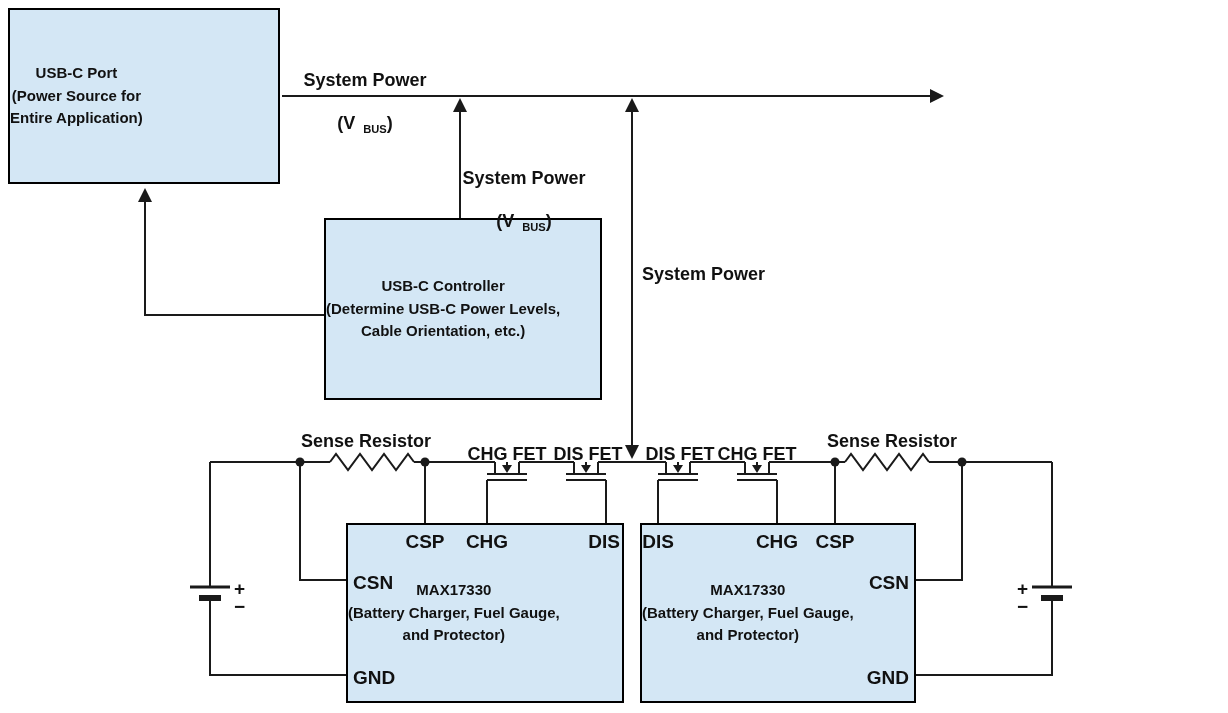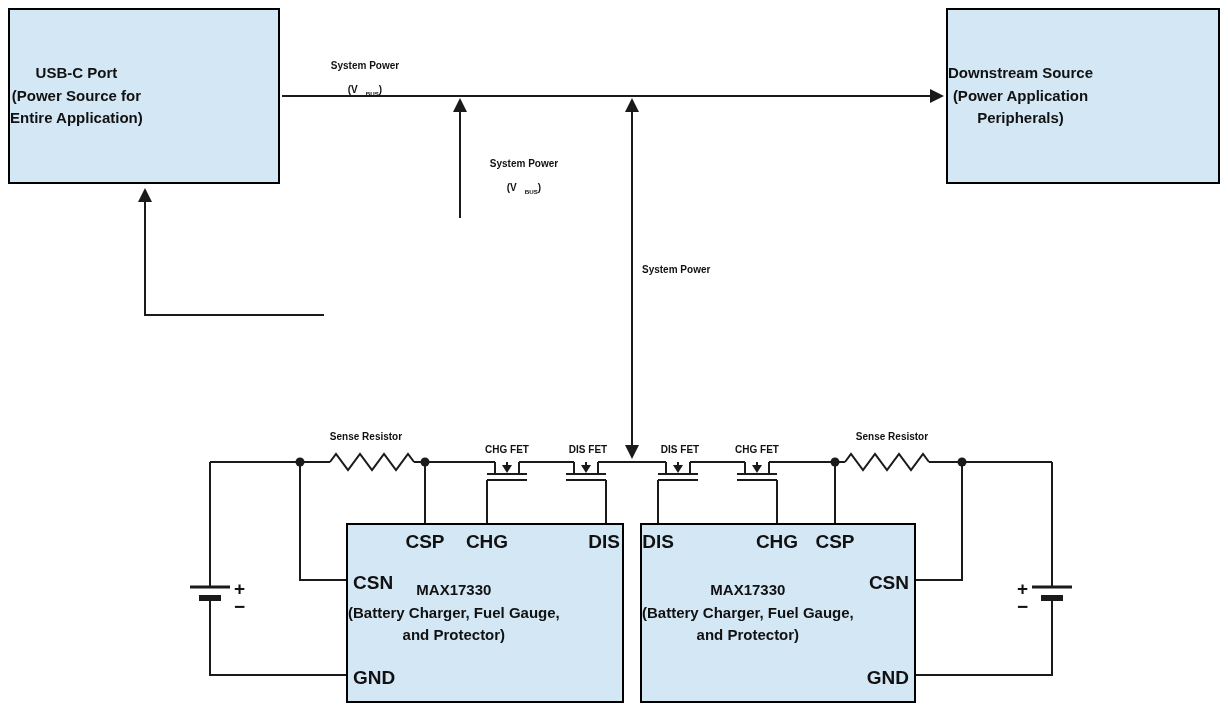--- a/index.html
+++ b/index.html
@@ -8,21 +8,21 @@
   .canvas { position:relative; width:1228px; height:713px; background:#fff; overflow:hidden; }
   .wires { position:absolute; left:0; top:0; z-index:1; }
   .wire { fill:none; stroke:var(--line,#1a1a1a); stroke-width:2; }
   .solid { fill:var(--line,#1a1a1a); stroke:none; }
   .dotj { fill:var(--line,#1a1a1a); }
   .plate-pos { stroke:var(--line,#1a1a1a); stroke-width:3; fill:none; }
   .plate-neg { stroke:var(--line,#1a1a1a); stroke-width:6; fill:none; }
   .box { position:absolute; z-index:2; background:var(--box-fill,#d4e7f5); border:2px solid var(--box-border,#000);
          display:flex; align-items:center; justify-content:flex-start; text-align:center; }
   .box-text { font-weight:700; font-size:15px; line-height:1.5; color:var(--text,#111); white-space:pre-line; }
-  .label { position:absolute; z-index:3; font-weight:700; font-size:10px; line-height:1.2;
+  .label { position:absolute; z-index:3; font-weight:700; font-size:18px; line-height:1.2;
            color:var(--text,#111); white-space:pre-line; }
   .center { transform:translateX(-50%); text-align:center; }
   .pin { position:absolute; z-index:3; font-weight:700; font-size:19px; color:var(--text,#111); }
   .pin.center { transform:translateX(-50%); }
   .rightal { text-align:right; }
   sub { font-size:0.62em;margin-left:8px; }
 </style>
 </head>
 <body>
 
@@ -89,24 +89,24 @@
       <path class="wire" d="M745,462 V474 M769,462 V474 M737,474 H777 M737,480 H777 M777,480 V523 M757,462 V467"></path>
       <polygon class="solid" points="757,473 752,465 762,465"></polygon>
     </g>
   </svg>
 
   <div class="box" style="left:8px;top:8px;width:272px;height:176px;">
     <div class="box-text">USB-C Port
 (Power Source for
 Entire Application)</div>
   </div>
-  <div class="box" style="left:946px;top:8px;width:274px;height:176px;">
-    <div class="box-text">Downstream Source
-(Power Application
-Peripherals)</div>
+  <div class="box" style="left:324px;top:218px;width:278px;height:182px;">
+    <div class="box-text">USB-C Controller
+(Determine USB-C Power Levels,
+Cable Orientation, etc.)</div>
   </div>
   <div class="box" style="left:346px;top:523px;width:278px;height:180px;">
     <div class="box-text">MAX17330
 (Battery Charger, Fuel Gauge,
 and Protector)</div>
   </div>
   <div class="box" style="left:640px;top:523px;width:276px;height:180px;">
     <div class="box-text">MAX17330
 (Battery Charger, Fuel Gauge,
 and Protector)</div>

